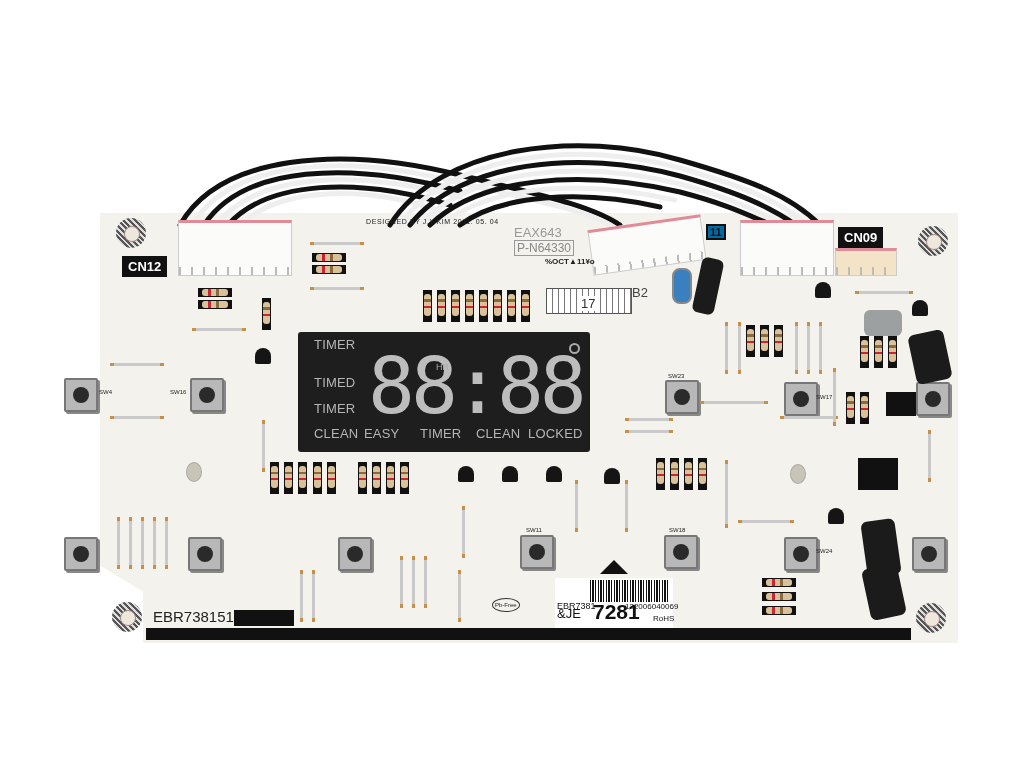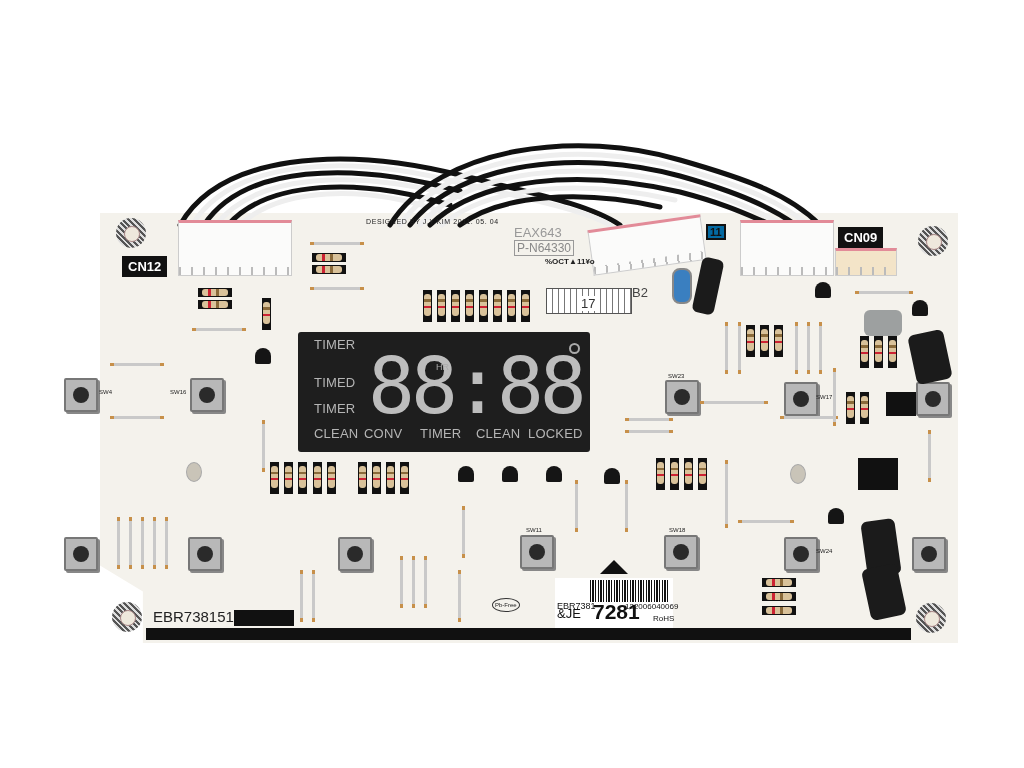--- a/index.html
+++ b/index.html
@@ -107,21 +107,21 @@
 <span class="abs silk" style="left:492px;top:598px;font-size:6px;border:1px solid #333;border-radius:50%;padding:3px 2px">Pb-Free</span>
 
 <div class="display">
   <span class="disp-text" style="left:16px;top:5px">TIMER</span>
   <span class="disp-text" style="left:16px;top:43px">TIMED</span>
   <span class="disp-text" style="left:16px;top:69px">TIMER</span>
   <span class="digits">88:88</span>
   <span class="hr">HR</span>
   <span class="dot-ind"></span>
   <span class="disp-text" style="left:16px;top:94px">CLEAN</span>
-  <span class="disp-text" style="left:66px;top:94px">CONV</span>
+  <span class="disp-text" style="left:66px;top:94px">EASY</span>
   <span class="disp-text" style="left:122px;top:94px">TIMER</span>
   <span class="disp-text" style="left:178px;top:94px">CLEAN</span>
   <span class="disp-text" style="left:230px;top:94px">LOCKED</span>
 </div>
 
 <div class="sw" style="left:64px;top:378px"></div>
 <span class="sw-lbl" style="left:99px;top:389px">SW4</span>
 <div class="sw" style="left:190px;top:378px"></div>
 <span class="sw-lbl" style="left:170px;top:389px">SW16</span>
 <div class="sw" style="left:665px;top:380px"></div>

